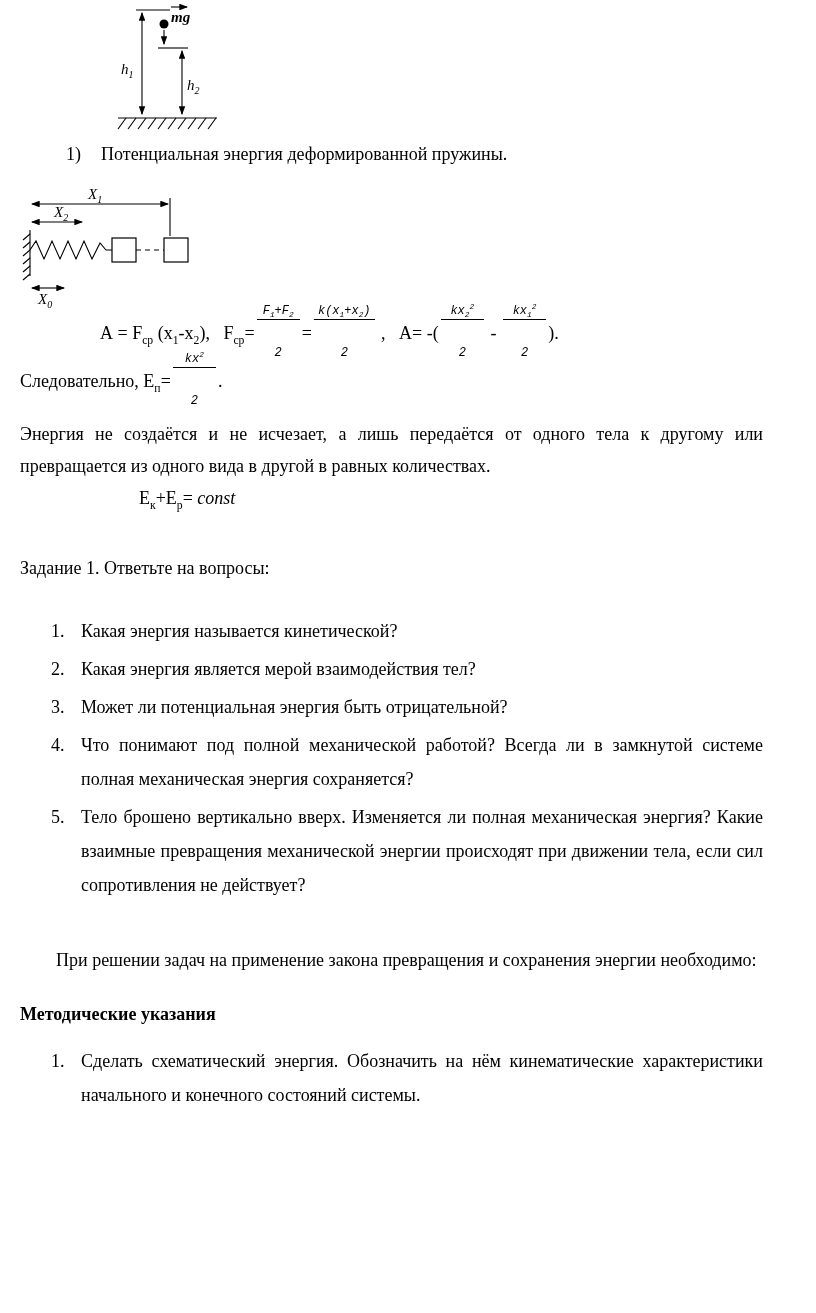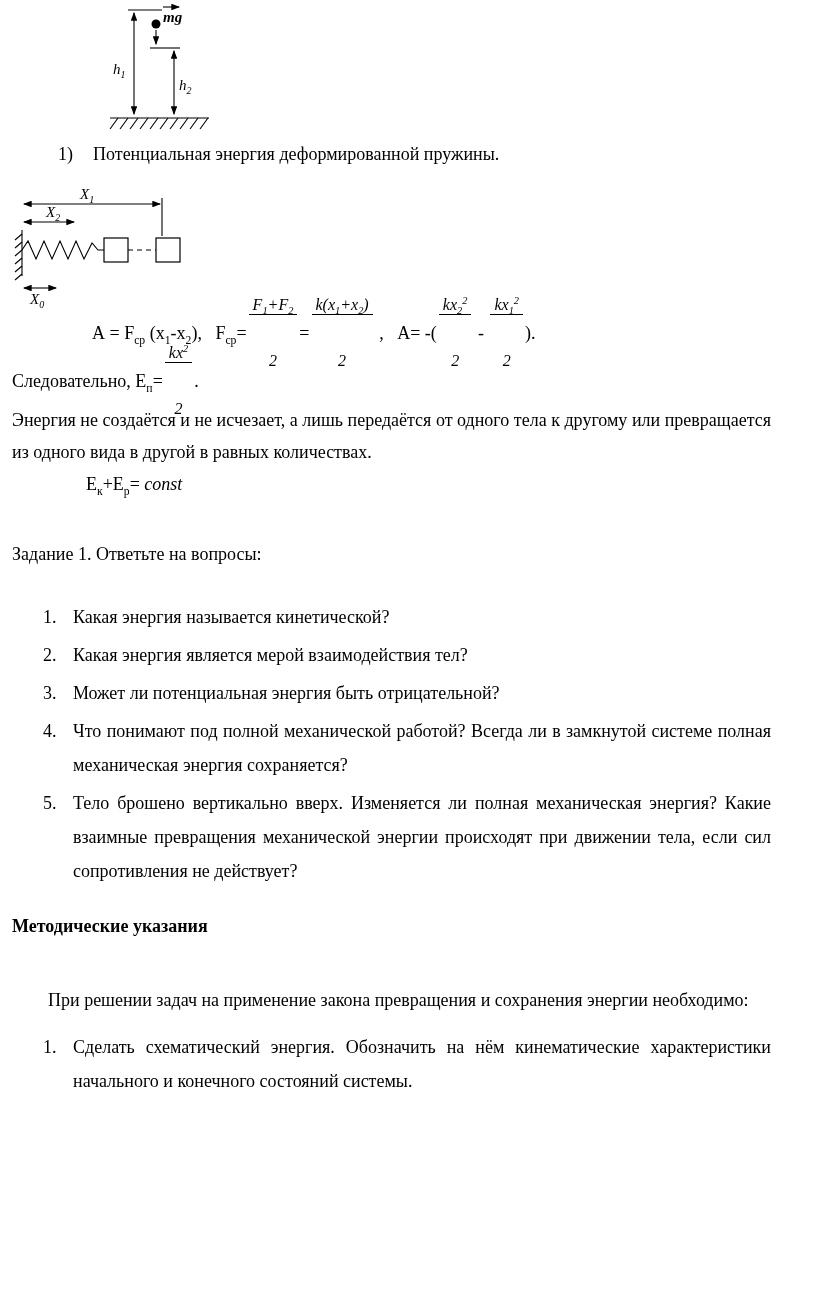--- a/index.html
+++ b/index.html
@@ -1,21 +1,21 @@
 <!DOCTYPE html>
 <html><head>
 <meta charset="utf-8">
 <style>
   html,body{margin:0;padding:0;}
   body{
     width:816px;height:1313px;background:#ffffff;color:#000;
     font-family:"Liberation Serif","DejaVu Serif",serif;font-size:18px;
     overflow:hidden;
   }
-  .page{position:relative;width:783px;height:1313px;padding:0 12px;box-sizing:border-box;}
+  .page{position:relative;width:783px;height:1313px;padding:0 20px;box-sizing:border-box;}
   .para{line-height:32px;text-align:justify;}
   sub,sup{font-size:65%;line-height:0;}
   i{font-style:italic;}
 
   
   .fig-top{position:relative;height:138px;}
   .fig-top svg{position:absolute;left:94px;top:0;}
   .spring-svg{display:block;margin:16px 0 0 0;}
   .ln{stroke:#000;stroke-width:1.1;fill:none;}
   .diag-label{font-family:"Liberation Serif","DejaVu Serif",serif;font-style:italic;font-size:15px;fill:#000;}
@@ -23,28 +23,28 @@
   .svgsub{font-size:10px;}
 
   
   .sec-heading{position:relative;padding-left:81px;line-height:32px;}
   .sec-heading .num{position:absolute;left:46px;top:0;}
 
   
   .formula-row{display:flex;align-items:center;white-space:pre;font-size:18px;}
   #work-formula{height:50px;margin-left:80px;}
   #ep-formula{height:46px;}
-  .frac{display:inline-block;text-align:center;font-style:italic;font-size:16px;line-height:1.15;margin:0 2px;vertical-align:middle;}
+  .frac{display:inline-block;text-align:center;font-style:italic;font-size:12px;line-height:1.15;margin:0 2px;vertical-align:middle;font-family:Liberation Mono, monospace;}
   .frac .num{display:block;border-bottom:1.2px solid #000;padding:0 4px;}
   .frac .den{display:block;}
 
   #p1{margin-top:6px;}
-  #p2{}
+  #p2{margin-top:14px;}
   #energy-eq{margin-top:8px;line-height:32px;white-space:pre;}
-  #const-eq{line-height:32px;margin-left:74px;}
+  #const-eq{line-height:32px;margin-left:119px;}
   #task-heading{margin-top:38px;line-height:32px;}
 
   .qlist{margin-top:30px;}
   .qlist .item{position:relative;padding-left:61px;line-height:34px;text-align:justify;margin-bottom:4px;}
   .qlist .item .num{position:absolute;left:31px;top:0;}
 
   #method-heading{margin-top:22px;line-height:32px;font-weight:bold;}
   #method-intro{margin-top:42px;line-height:32px;text-align:justify;text-indent:36px;}
   .steps{margin-top:14px;}
 </style>
@@ -174,23 +174,23 @@
     <div class="item">
       <span class="num">4.</span>
       <span>Что понимают под полной механической работой? Всегда ли в замкнутой системе полная механическая энергия сохраняется?</span>
     </div>
     <div class="item">
       <span class="num">5.</span>
       <span>Тело брошено вертикально вверх. Изменяется ли полная механическая энергия? Какие взаимные превращения механической энергии происходят при движении тела, если сил сопротивления не действует?</span>
     </div>
   </div>
 
+  <div id="method-intro">При решении задач на применение закона превращения и сохранения энергии необходимо:</div>
+
   <div id="method-heading">Методические указания</div>
-
-  <div id="method-intro">При решении задач на применение закона превращения и сохранения энергии необходимо:</div>
 
   <div class="qlist steps">
     <div class="item">
       <span class="num">1.</span>
       <span>Сделать схематический энергия. Обозначить на нём кинематические характеристики начального и конечного состояний системы.</span>
     </div>
   </div>
 
 </div>
 

